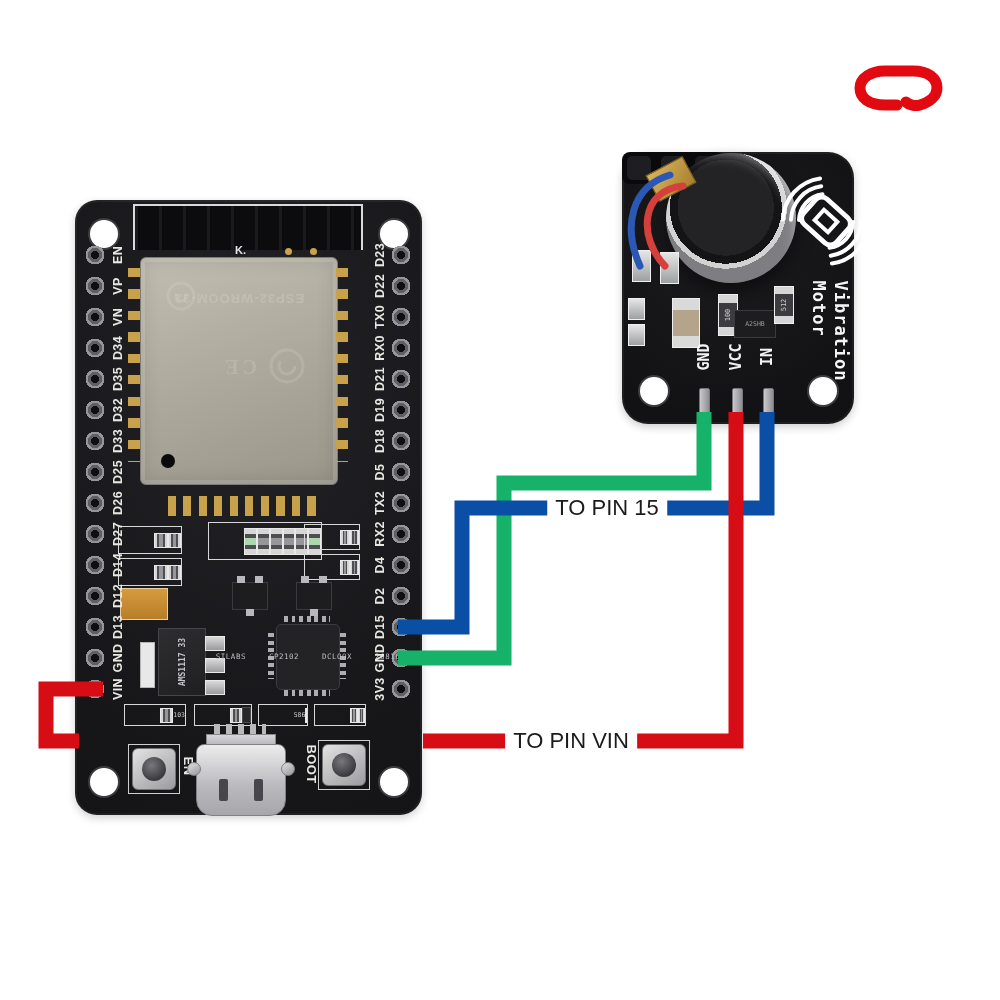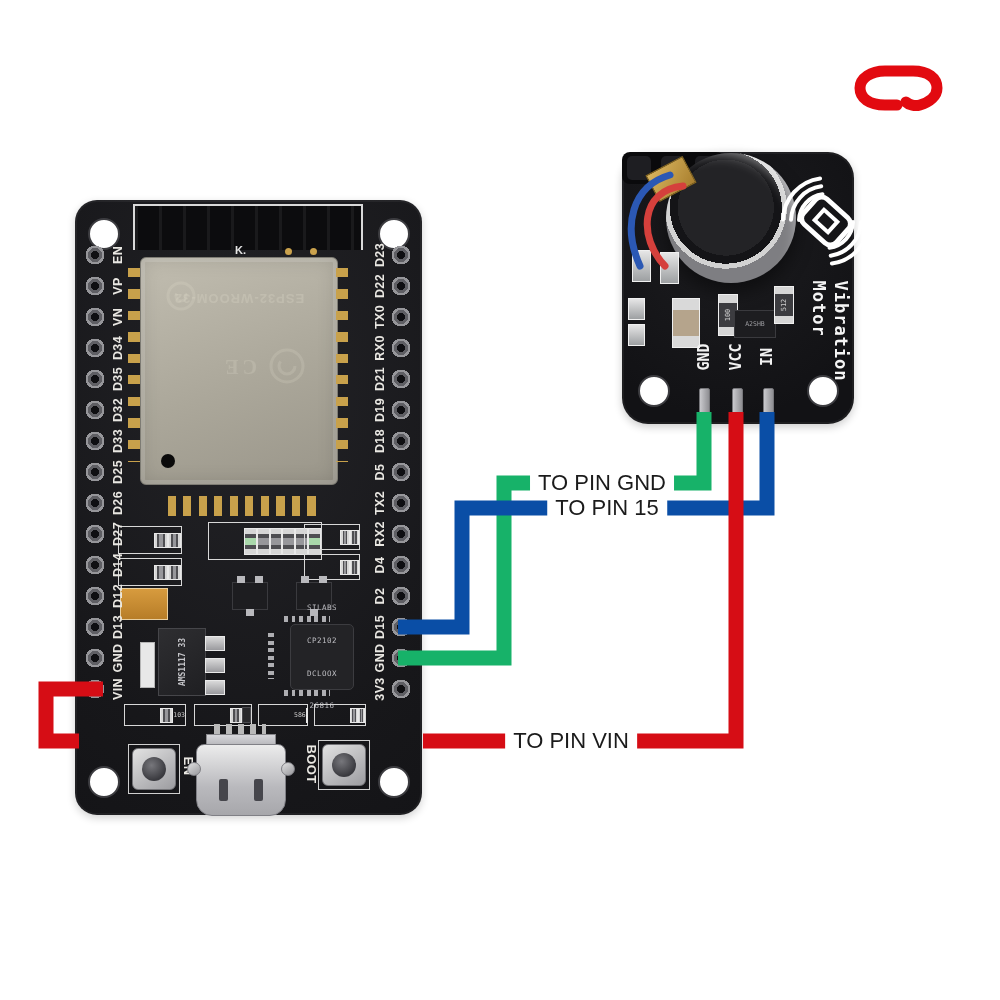--- a/index.html
+++ b/index.html
@@ -25,36 +25,36 @@
   .shield{left:65px;top:57px;width:196px;height:226px;border-radius:6px;
           background:linear-gradient(160deg,#c1bdb0 0%,#aba79a 55%,#9a968a 100%);
           border:1px solid #7e7c74;
           box-shadow:inset 0 0 0 4px rgba(255,255,255,.14), inset 0 0 20px rgba(0,0,0,.15);}
   .etch{position:absolute;color:#dcd8c8;white-space:nowrap;}
   .castel{width:12px;height:194px;
           background-image:repeating-linear-gradient(180deg,#c8a14b 0 9px, transparent 9px 21.5px);}
   .padrow{left:93px;top:296px;width:150px;height:20px;
           background-image:repeating-linear-gradient(90deg,#c8a14b 0 8px, transparent 8px 15.5px);}
   .smdbox{position:absolute;border:1px solid #d8d8d8;display:flex;align-items:center;
-          justify-content:flex-start;box-sizing:border-box;padding-left:35px;}
+          justify-content:center;box-sizing:border-box;padding-left:35px;}
   .r-v{width:13px;height:25px;border:1px solid #e8e8e8;
        background:linear-gradient(180deg,#d6d6d6 0 20%,#4e4e52 20% 36%,#97979b 36% 64%,#4e4e52 64% 80%,#d6d6d6 80%);}
   .r-v.led{background:linear-gradient(180deg,#d6d6d6 0 20%,#4e4e52 20% 36%,#a9d8ab 36% 64%,#4e4e52 64% 80%,#d6d6d6 80%);}
   .r-h{width:24px;height:13px;border:1px solid #e8e8e8;
        background:linear-gradient(90deg,#d6d6d6 0 20%,#4e4e52 20% 36%,#97979b 36% 64%,#4e4e52 64% 80%,#d6d6d6 80%);}
   .smdcode{font:6.5px "DejaVu Sans Mono",monospace;color:#cac9c9;}
   .tantal{left:45px;top:388px;width:46px;height:30px;background:linear-gradient(180deg,#d79b3e,#b77d28);
           border:1px solid #e8cfa0;}
   .sot23{position:absolute;width:34px;height:26px;background:#1d1d20;border:1px solid #3a3a3e;}
   .leg{position:absolute;width:8px;height:7px;background:#b9b9bd;}
   .reg{left:83px;top:428px;width:46px;height:66px;background:linear-gradient(145deg,#2e2e31,#1f1f22);
        border:1px solid #46464a;}
   .regleg{position:absolute;width:18px;height:13px;background:linear-gradient(180deg,#d9d9d9,#9a9a9e);border:1px solid #e9e9e9;}
-  .cp2102{left:215px;top:424px;width:62px;height:64px;background:#232326;border-radius:5px;
-          border:1px solid #3c3c40;display:flex;flex-direction:column;align-items:center;justify-content:center;gap:23px;}
+  .cp2102{left:201px;top:424px;width:62px;height:64px;background:#232326;border-radius:5px;
+          border:1px solid #3c3c40;display:flex;flex-direction:row;align-items:center;justify-content:center;gap:23px;}
   .cp2102 span{font:7.5px "DejaVu Sans Mono",monospace;color:#bdbdc2;letter-spacing:.5px;line-height:1.3;}
   .qfnpins-h{position:absolute;width:46px;height:6px;
              background-image:repeating-linear-gradient(90deg,#aeaeb2 0 4px,transparent 4px 7.5px);}
   .qfnpins-v{position:absolute;width:6px;height:46px;
              background-image:repeating-linear-gradient(180deg,#aeaeb2 0 4px,transparent 4px 7.5px);}
   .btn-outline{position:absolute;border:1px solid #cfcfcf;}
   .btn-metal{position:absolute;left:3px;top:3px;right:3px;bottom:3px;border-radius:6px;
              background:linear-gradient(145deg,#e2e2e2,#9c9ca0);border:1px solid #747478;}
   .btn-dot{position:absolute;left:50%;top:50%;width:24px;height:24px;margin:-12px 0 0 -12px;border-radius:50%;
            background:radial-gradient(circle at 40% 35%, #77777c, #3a3a3f 70%);}
@@ -322,17 +322,16 @@
     <path d="M 665 266 C 638 238 640 190 683 186" fill="none" stroke-width="7" stroke-linecap="round" stroke="#d5403c"></path>
 
     <path d="M 398 658 H 504 V 483 H 704 V 412" fill="none" stroke-width="15" stroke="#17b269"></path>
 
     <path d="M 398 627 H 462 V 508 H 767 V 412" fill="none" stroke-width="15" stroke="#0a4ea6"></path>
 
     <path d="M 103 689 H 46 V 741 H 79" fill="none" stroke-width="15" stroke="#d60d15"></path>
     <path d="M 423 741 H 736 V 412" fill="none" stroke-width="15" stroke="#d60d15"></path>
   </svg>
 
-  <div class="wire-label" style="left:602px;top:483px;">TO PIN GND</div>
   <div class="wire-label" style="left:607px;top:508px;">TO PIN 15</div>
   <div class="wire-label" style="left:571px;top:741px;">TO PIN VIN</div>
 
 </div>
 
 </body></html>

